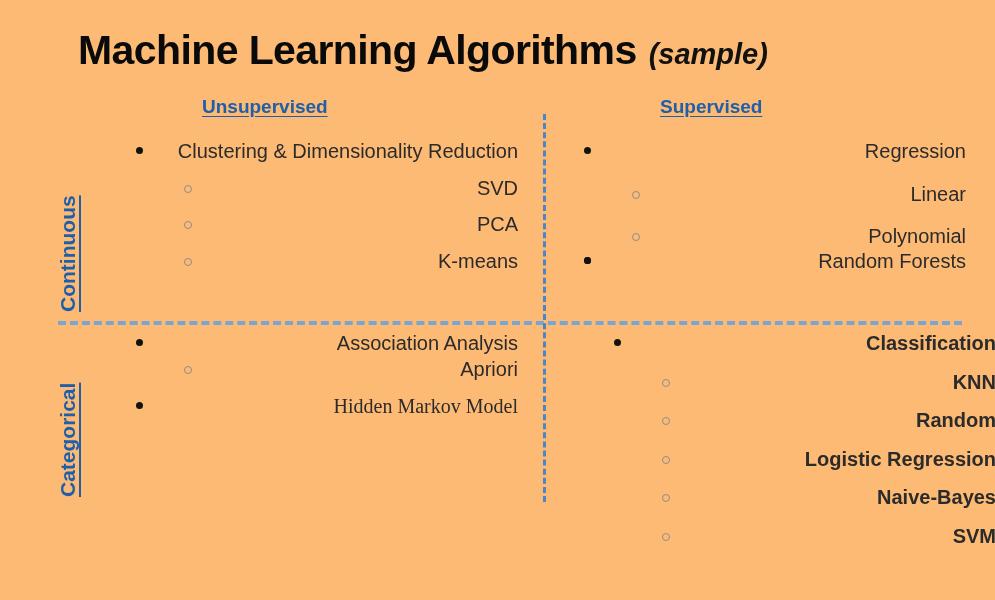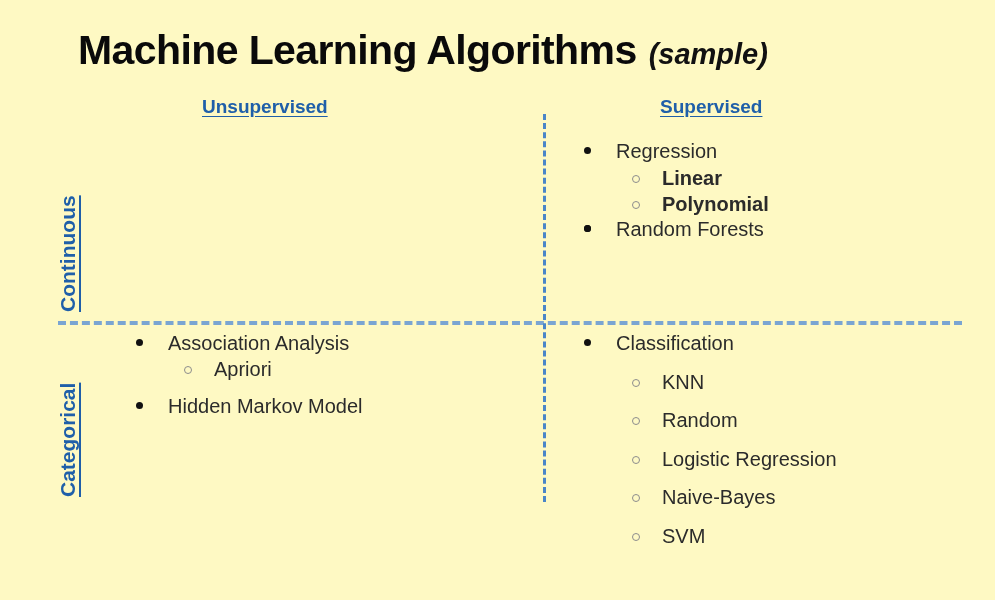--- a/index.html
+++ b/index.html
@@ -8,22 +8,23 @@
     background: #ffffff;
   }
   body {
     font-family: "Liberation Sans", sans-serif;
     -webkit-font-smoothing: antialiased;
   }
   #page {
     position: relative;
     width: 995px;
     height: 600px;
-    background: #fef9c3;
+    background: #fdba74;
     overflow: hidden;
+    text-align: right;
   }
 
   
   .title-row {
     position: absolute;
     left: 78px;
     top: 30px;
     display: flex;
     align-items: baseline;
     white-space: nowrap;
@@ -90,21 +91,21 @@
     border-left: 3px dashed #4a86c8;
   }
 
   
   .quadrant {
     position: absolute;
   }
   #quadrant-unsup-continuous  { left: 128px; top: 140px; width: 390px; }
   #quadrant-sup-continuous    { left: 576px; top: 140px; width: 390px; }
   #quadrant-unsup-categorical { left: 128px; top: 332px; width: 390px; }
-  #quadrant-sup-categorical   { left: 576px; top: 332px; width: 390px; }
+  #quadrant-sup-categorical   { left: 606px; top: 332px; width: 390px; font-weight: bold; }
 
   
   ul.l1 {
     list-style: none;
     margin: 0;
     padding: 0;
   }
   li.item1 {
     position: relative;
     padding-left: 40px;
@@ -145,27 +146,27 @@
     border: 1.5px solid #8d8d8d;
     box-sizing: content-box;
   }
 
   
   #quadrant-unsup-continuous  li.item1 { margin-bottom: 2px; }
   #quadrant-unsup-continuous  li.item2 { margin-top: 13px; }
   #quadrant-unsup-continuous  ul.l2    { margin-top: 4px; }
 
   #quadrant-sup-continuous    li.item1 { margin-bottom: 1px; }
-  #quadrant-sup-continuous    li.item2 { margin-top: 3px; font-weight: bold; }
+  #quadrant-sup-continuous    li.item2 { margin-top: 19px; }
   #quadrant-sup-continuous    ul.l2    { margin-top: 2px; }
 
   #quadrant-unsup-categorical li.item1 { margin-bottom: 1px; }
   #quadrant-unsup-categorical li.item2 { margin-top: 2px; }
   #quadrant-unsup-categorical ul.l2    { margin-top: 2px; }
-  #quadrant-unsup-categorical li.item1 + li.item1 { margin-top: 14px; }
+  #quadrant-unsup-categorical li.item1 + li.item1 { margin-top: 14px; font-family: Liberation Serif, serif; }
 
   #quadrant-sup-categorical   li.item2 { margin-top: 15px; }
   #quadrant-sup-categorical   ul.l2    { margin-top: 8px; }
 </style>
 </head>
 <body>
 
 <div id="page">
 
   <div class="title-row">
@@ -175,20 +176,42 @@
 
   <div class="col-header" id="col-header-unsupervised">Unsupervised</div>
   <div class="col-header" id="col-header-supervised">Supervised</div>
 
   <div class="axis-label" id="axis-label-continuous">Continuous</div>
   <div class="axis-label" id="axis-label-categorical">Categorical</div>
 
   <div class="divider-h"></div>
   <div class="divider-v"></div>
 
+  <div class="quadrant" id="quadrant-unsup-continuous">
+    <ul class="l1">
+      <li class="item1">
+        <span class="bullet-dot"></span>
+        <span class="label1">Clustering &amp; Dimensionality Reduction</span>
+        <ul class="l2">
+          <li class="item2">
+            <span class="bullet-ring"></span>
+            <span>SVD</span>
+          </li>
+          <li class="item2">
+            <span class="bullet-ring"></span>
+            <span>PCA</span>
+          </li>
+          <li class="item2">
+            <span class="bullet-ring"></span>
+            <span>K-means</span>
+          </li>
+        </ul>
+      </li>
+    </ul>
+  </div>
 
   <div class="quadrant" id="quadrant-sup-continuous">
     <ul class="l1">
       <li class="item1">
         <span class="bullet-dot"></span>
         <span class="label1">Regression</span>
         <ul class="l2">
           <li class="item2">
             <span class="bullet-ring"></span>
             <span>Linear</span>

